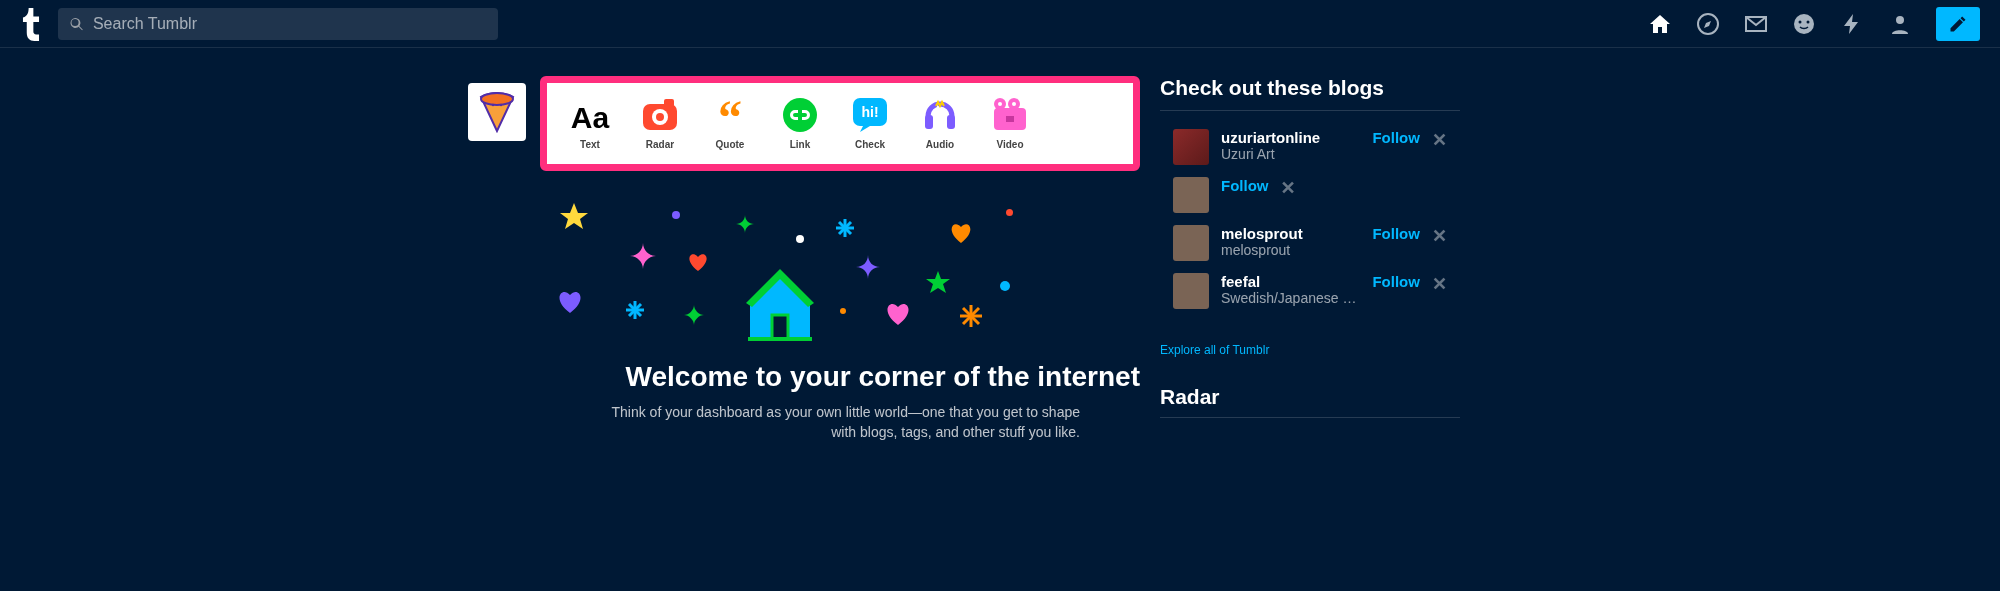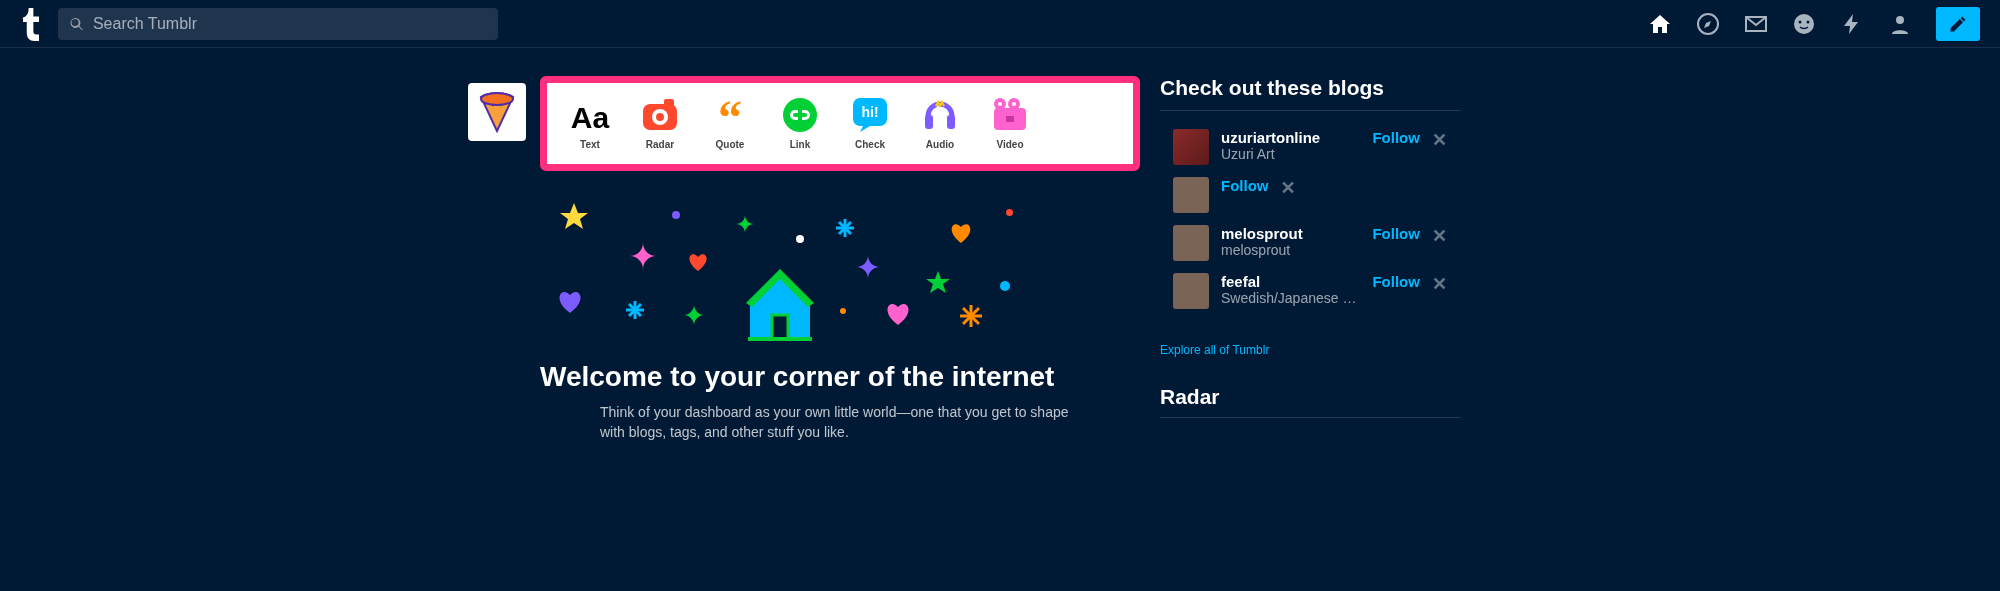--- a/index.html
+++ b/index.html
@@ -103,21 +103,21 @@
     font-weight: bold;
   }
 
   .sparkle-area {
     position: relative;
     height: 160px;
     margin-top: 22px;
   }
   .sp { position: absolute; }
 
-  .welcome { text-align: left; margin-top: 8px; }
+  .welcome { text-align: right; margin-top: 8px; }
   .welcome h1 { font-size: 28px; font-weight: 600; color: #fff; }
   .welcome p { font-size: 14px; color: rgba(255,255,255,0.75); margin-top: 10px; max-width: 480px; margin-left:auto; margin-right:auto; line-height:1.4;}
 
   .side-heading { font-size: 21px; font-weight: 700; margin-bottom: 10px; }
   .side-divider { border-bottom: 1px solid rgba(255,255,255,0.15); margin-bottom: 12px; }
   .blog-row { display:flex; align-items:flex-start; padding: 6px 13px; }
   .blog-avatar { width: 36px; height: 36px; background:#7a6455; border-radius:3px; margin-right:12px; }
   .blog-avatar.av0 { background: linear-gradient(135deg,#8b2a2a,#5c1a1a); }
   .blog-info { flex:1; min-width:0; }
   .blog-name { font-size:15px; font-weight:700; color:#fff; }

